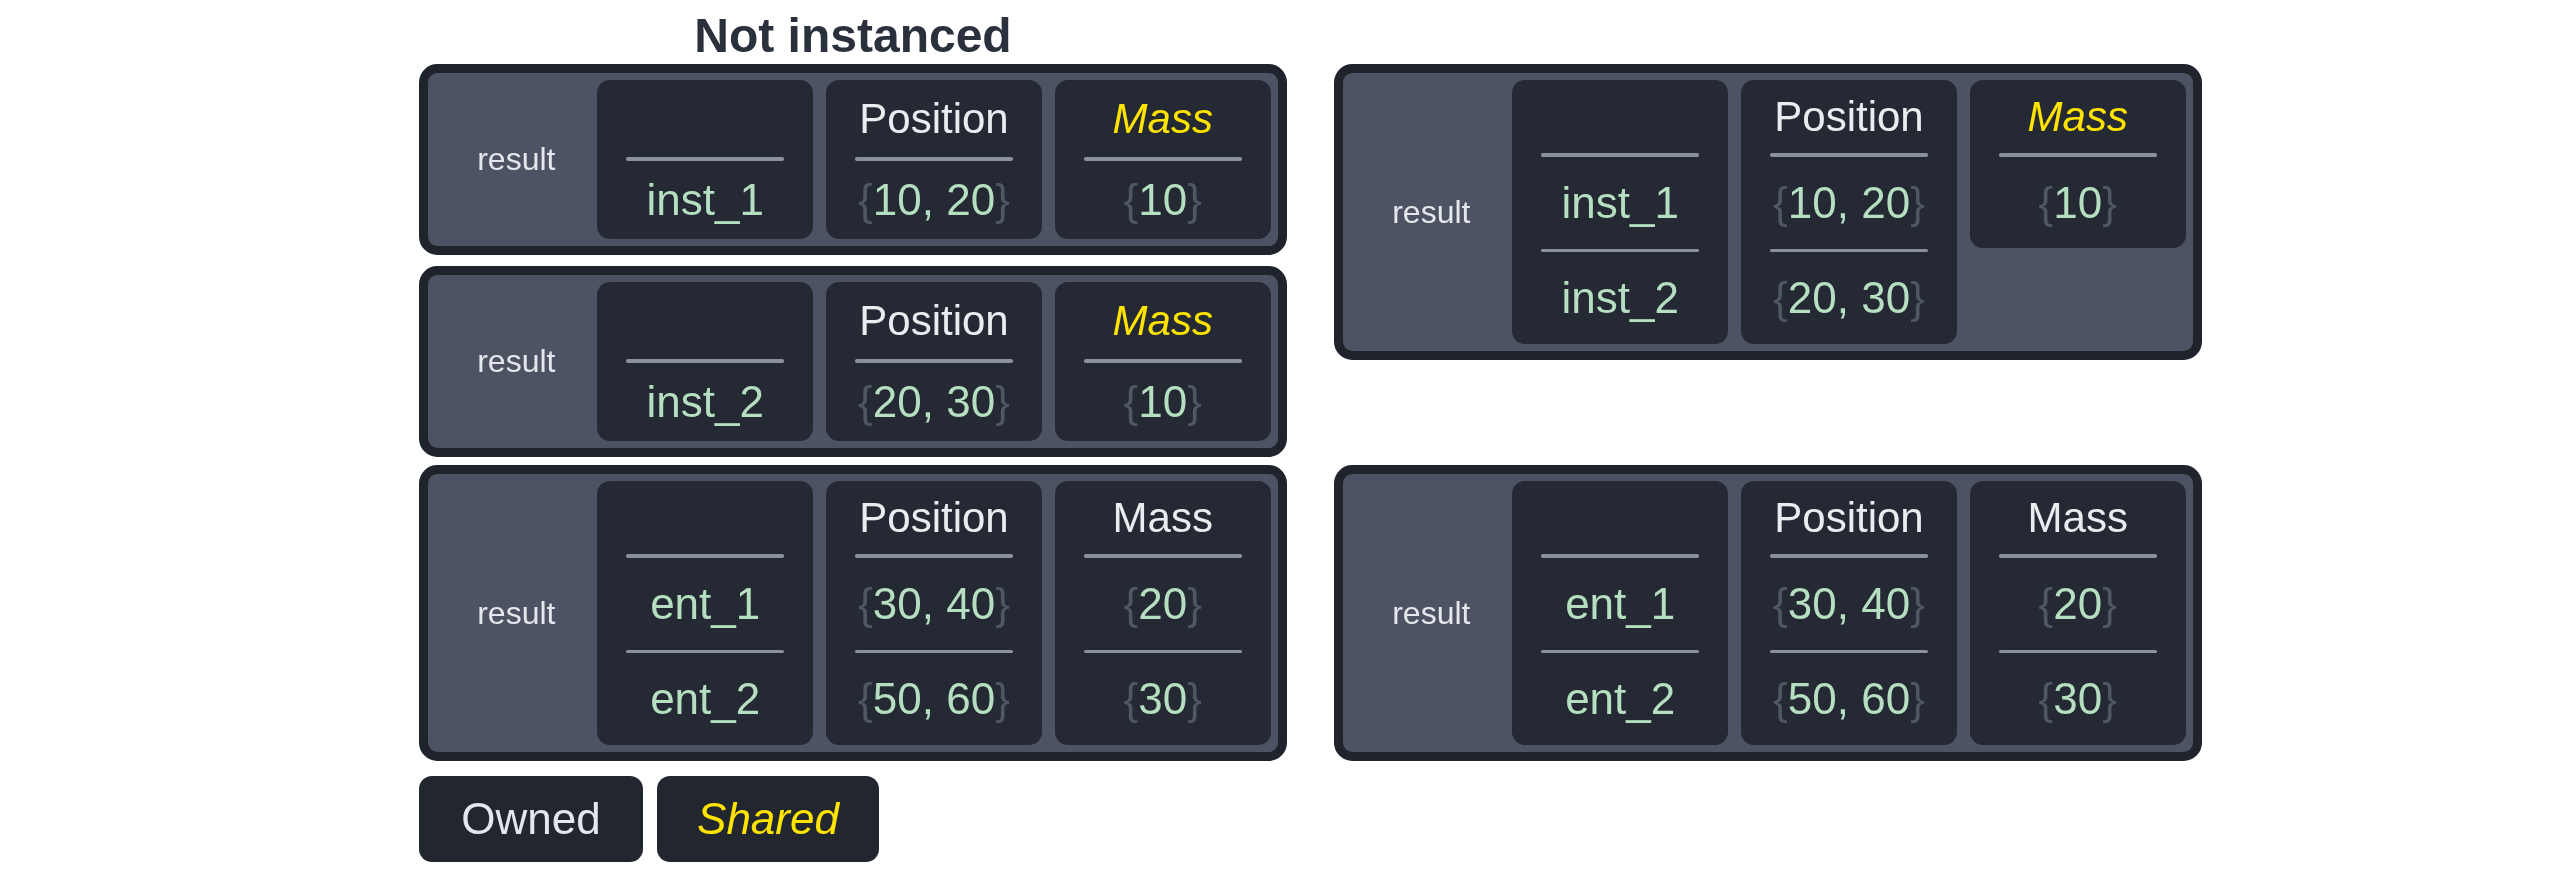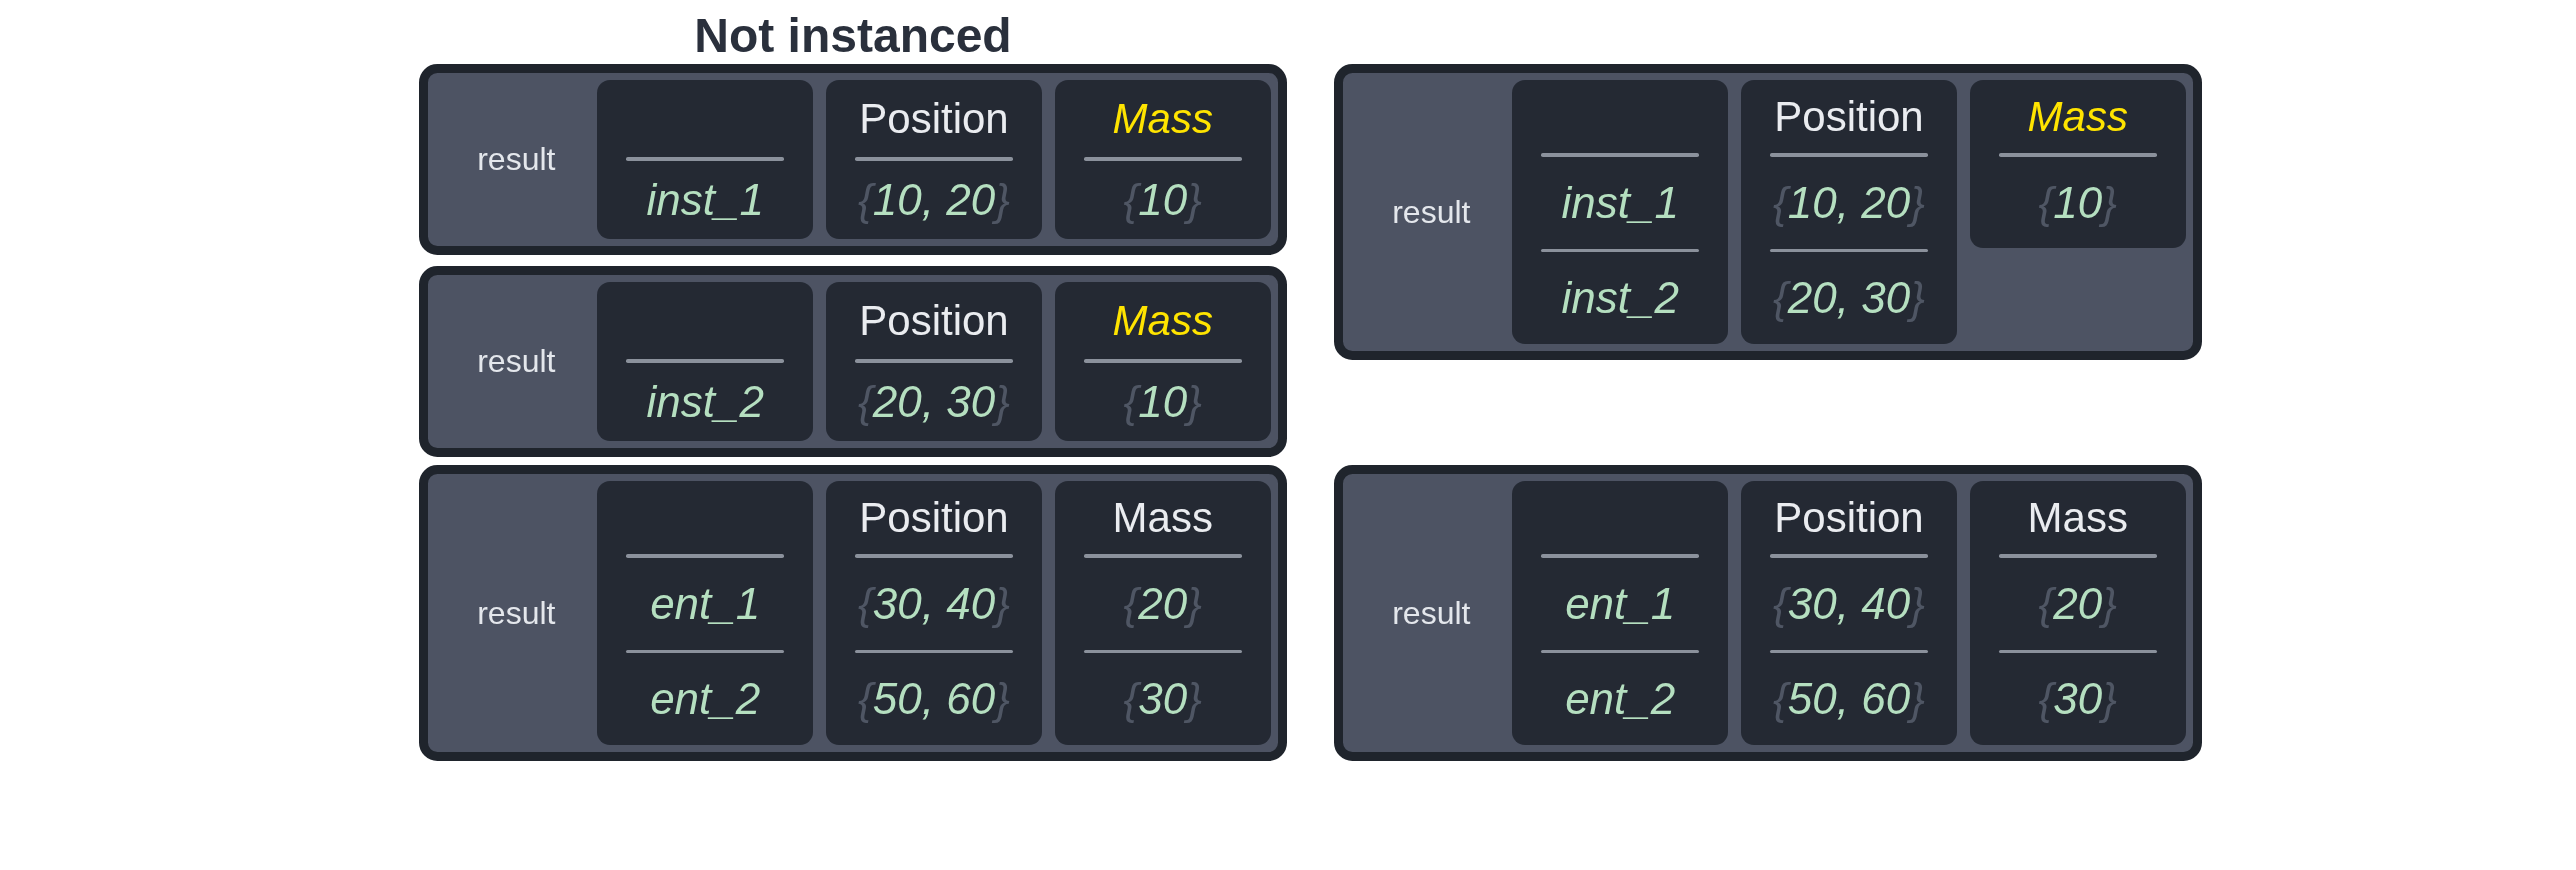--- a/index.html
+++ b/index.html
@@ -28,21 +28,21 @@
   .cells{flex:1;display:flex;gap:13px;min-width:0;}
   .cell{flex:1 1 0;background:var(--cell-bg);border-radius:13px;display:flex;
         flex-direction:column;min-width:0;}
   .cell.short{align-self:flex-start;height:168px;}
   .hdr{flex:none;height:73px;display:flex;align-items:center;justify-content:center;
        font-size:42px;color:var(--header-text);}
   .rows1 .hdr{height:77px;}
   .hdr.shared{color:var(--shared-yellow);font-style:italic;}
   .sep{flex:none;height:3.7px;background:var(--divider-gray);margin:0 29px;border-radius:1.8px;}
   .val{flex:1 1 0;display:flex;align-items:center;justify-content:center;
-       font-size:44px;color:var(--value-green);white-space:pre;font-style:italic;}
+       font-size:44px;color:var(--value-green);white-space:pre;}
   .val .brace{color:var(--brace-gray);}
   .legend-box{position:absolute;background:var(--legend-bg);border-radius:13px;
               display:flex;align-items:center;justify-content:center;font-size:44px;}
   #legend-owned{left:419px;top:776px;width:224px;height:86px;color:var(--result-text);}
   #legend-shared{left:657px;top:776px;width:222px;height:86px;color:var(--shared-yellow);
                  font-style:italic;}
 </style>
 </head>
 <body>
 
@@ -164,15 +164,17 @@
       <div class="cell">
         <div class="hdr">Mass</div>
         <div class="sep"></div>
         <div class="val"><span class="brace">{</span>20<span class="brace">}</span></div>
         <div class="sep"></div>
         <div class="val"><span class="brace">{</span>30<span class="brace">}</span></div>
       </div>
     </div>
   </div>
 
+  <div class="legend-box" id="legend-owned">Owned</div>
+  <div class="legend-box" id="legend-shared">Shared</div>
 
 </div>
 
 
 </body></html>

